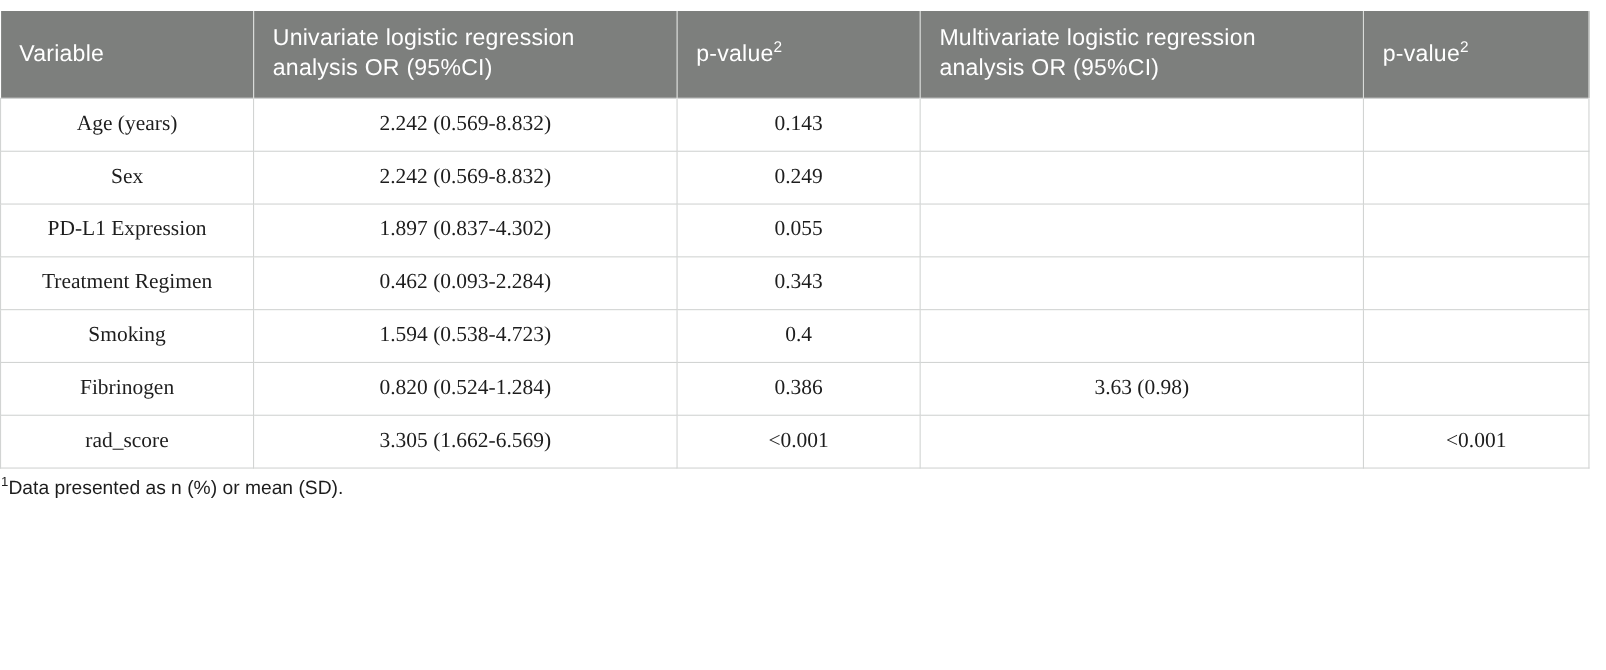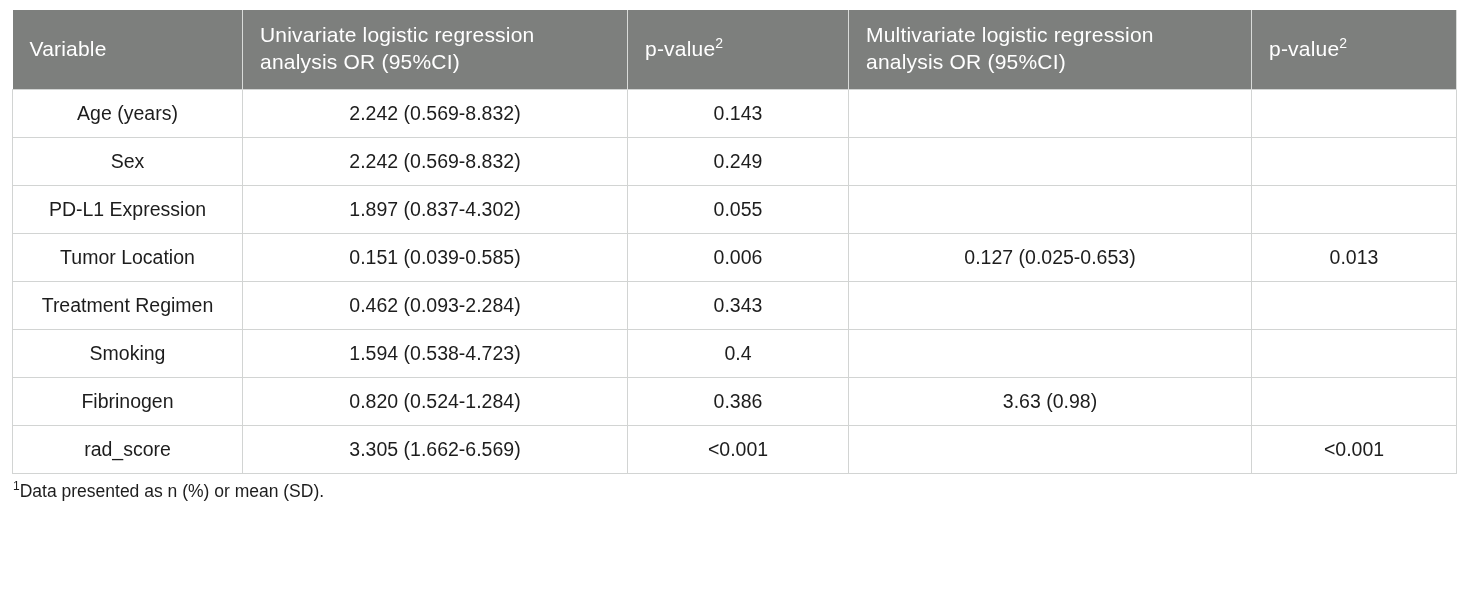--- a/index.html
+++ b/index.html
@@ -7,41 +7,41 @@
     --header-text:#ffffff;
     --border:#d2d4d3;
     --header-sep:#d9dbd9;
     --body-text:#1d1d1d;
   }
   html,body{margin:0;padding:0;}
   body{
     width:1460px;height:609px;background:#ffffff;overflow:hidden;position:relative;
     font-family:"Liberation Sans",sans-serif;
   }
-  .table-wrap{position:absolute;left:12px;top:10px;width:1444px;}
+  .table-wrap{position:absolute;left:0;top:10px;width:1444px;}
   table{width:100%;border-collapse:collapse;table-layout:fixed;}
   thead th{
     background:var(--header-bg);
     color:var(--header-text);
     font-family:"Liberation Sans",sans-serif;
     font-size:21px;
     font-weight:400;
     text-align:left;
     vertical-align:middle;
     padding:8px 16px 10px 17px;
     height:79px;
     box-sizing:border-box;
     line-height:27px;
     border-right:1px solid var(--header-sep);
     letter-spacing:0.2px;
   }
   thead th:last-child{border-right:1px solid var(--header-sep);}
   thead th sup{font-size:14px;line-height:0;}
   tbody td{
-    font-family:Liberation Sans, sans-serif;
+    font-family:Liberation Serif, serif;
     font-size:19.5px;
     color:var(--body-text);
     text-align:center;
     vertical-align:middle;
     height:48px;
     box-sizing:border-box;
     border:1px solid var(--border);
     background:#ffffff;
     padding:0 8px;
     margin-top:36px;
@@ -92,27 +92,20 @@
         <td></td>
       </tr>
       <tr>
         <td>PD-L1 Expression</td>
         <td>1.897 (0.837-4.302)</td>
         <td>0.055</td>
         <td></td>
         <td></td>
       </tr>
       <tr>
-        <td>Tumor Location</td>
-        <td>0.151 (0.039-0.585)</td>
-        <td>0.006</td>
-        <td>0.127 (0.025-0.653)</td>
-        <td>0.013</td>
-      </tr>
-      <tr>
         <td>Treatment Regimen</td>
         <td>0.462 (0.093-2.284)</td>
         <td>0.343</td>
         <td></td>
         <td></td>
       </tr>
       <tr>
         <td>Smoking</td>
         <td>1.594 (0.538-4.723)</td>
         <td>0.4</td>

